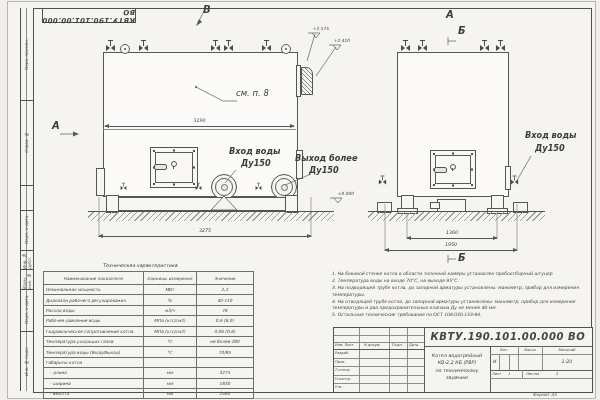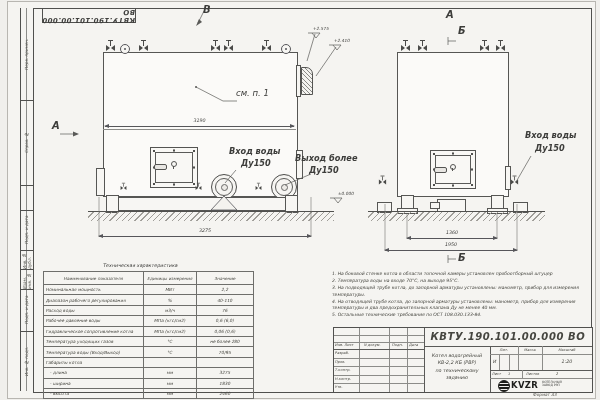--- a/index.html
+++ b/index.html
@@ -264,21 +264,21 @@
     <polygon points="163,18 169,14 166,11" fill="#5a5a58"></polygon>
     <polygon points="40,123.5 46,126 40,128.5" fill="#5a5a58"></polygon>
     <polygon points="191,188 178,202 204,202" fill="#f4f3ef" stroke="#56565a" stroke-width="0.8"></polygon>
   </svg>
 
   <div class="lbl view-letter" style="left:203px;top:4px;">В</div>
   <div class="lbl view-letter" style="left:52px;top:120px;">А</div>
   <div class="lbl view-letter" style="left:446px;top:9px;">А</div>
   <div class="lbl view-letter" style="left:458px;top:25px;">Б</div>
   <div class="lbl view-letter" style="left:458px;top:252px;">Б</div>
-  <div class="lbl" style="left:236px;top:88px;font-size:8.5px;">см. п. 1</div>
+  <div class="lbl" style="left:236px;top:88px;font-size:8.5px;">см. п. 8</div>
 
   <div class="lbl tiny" style="left:313px;top:26px;">+2.575</div>
   <div class="lbl tiny" style="left:334px;top:38px;">+2.410</div>
   <div class="lbl tiny" style="left:338px;top:191px;">±0.000</div>
 
   <div class="lbl big-label" style="left:229px;top:146px;">Вход воды</div>
   <div class="lbl big-label" style="left:241px;top:158px;">Ду150</div>
   <div class="lbl big-label" style="left:295px;top:153px;">Выход более</div>
   <div class="lbl big-label" style="left:309px;top:165px;">Ду150</div>
   <div class="lbl big-label" style="left:525px;top:130px;">Вход воды</div>
@@ -405,24 +405,16 @@
     <div class="cell" style="left:156px;top:19.5px;width:28px;text-align:center;">Лит.</div>
     <div class="cell" style="left:184px;top:19.5px;width:24px;text-align:center;">Масса</div>
     <div class="cell" style="left:208px;top:19.5px;width:50px;text-align:center;">Масштаб</div>
     <div class="cell" style="left:156px;top:31px;width:9.3px;text-align:center;font-size:4.6px;">И</div>
     <div class="cell" style="left:208px;top:31px;width:50px;text-align:center;font-size:4.8px;">1:20</div>
     <div class="cell" style="left:158px;top:43.5px;">Лист</div>
     <div class="cell" style="left:174px;top:43.5px;">1</div>
     <div class="cell" style="left:192px;top:43.5px;">Листов</div>
     <div class="cell" style="left:222px;top:43.5px;">2</div>
 
-    <div class="abs" style="left:156px;top:50px;width:102px;height:14px;">
-      <span class="logo-emblem"></span>
-      <span class="logo-text">KVZR</span>
-      <span class="logo-cap">
-        <span>КОТЕЛЬНЫЙ</span><br>
-        <span>ЗАВОД РЭП</span>
-      </span>
-    </div>
   </div>
 
   <div class="fmt">Формат  А3</div>
 </div>
 
 </body></html>

